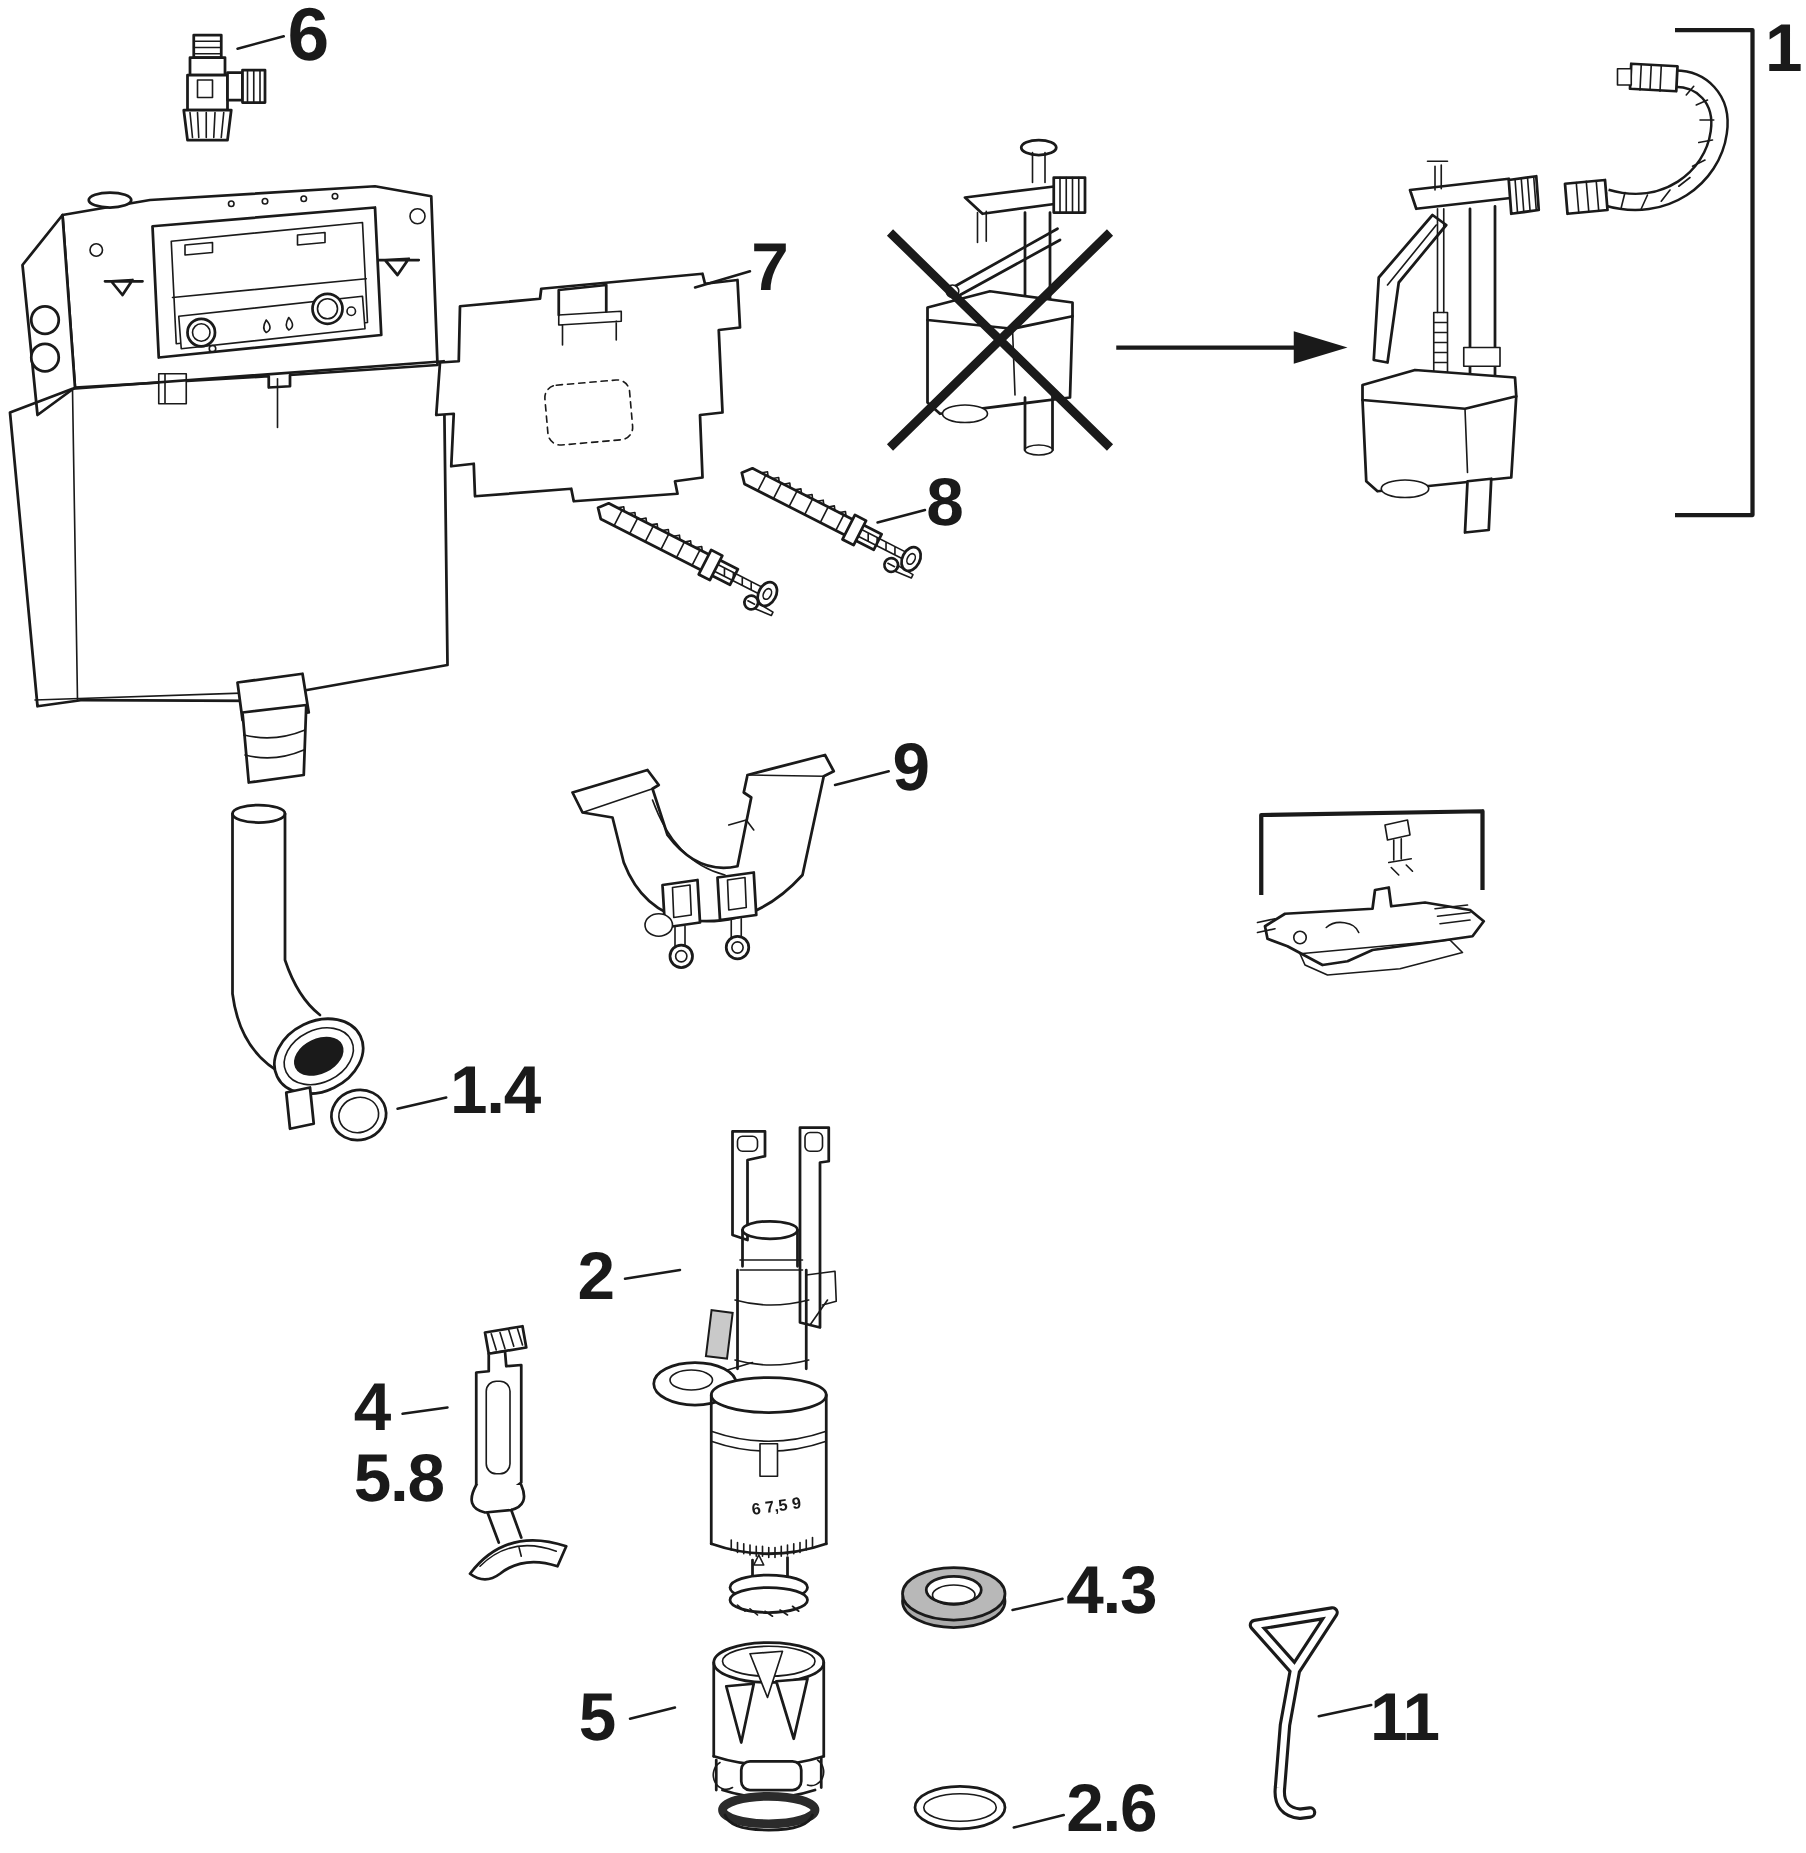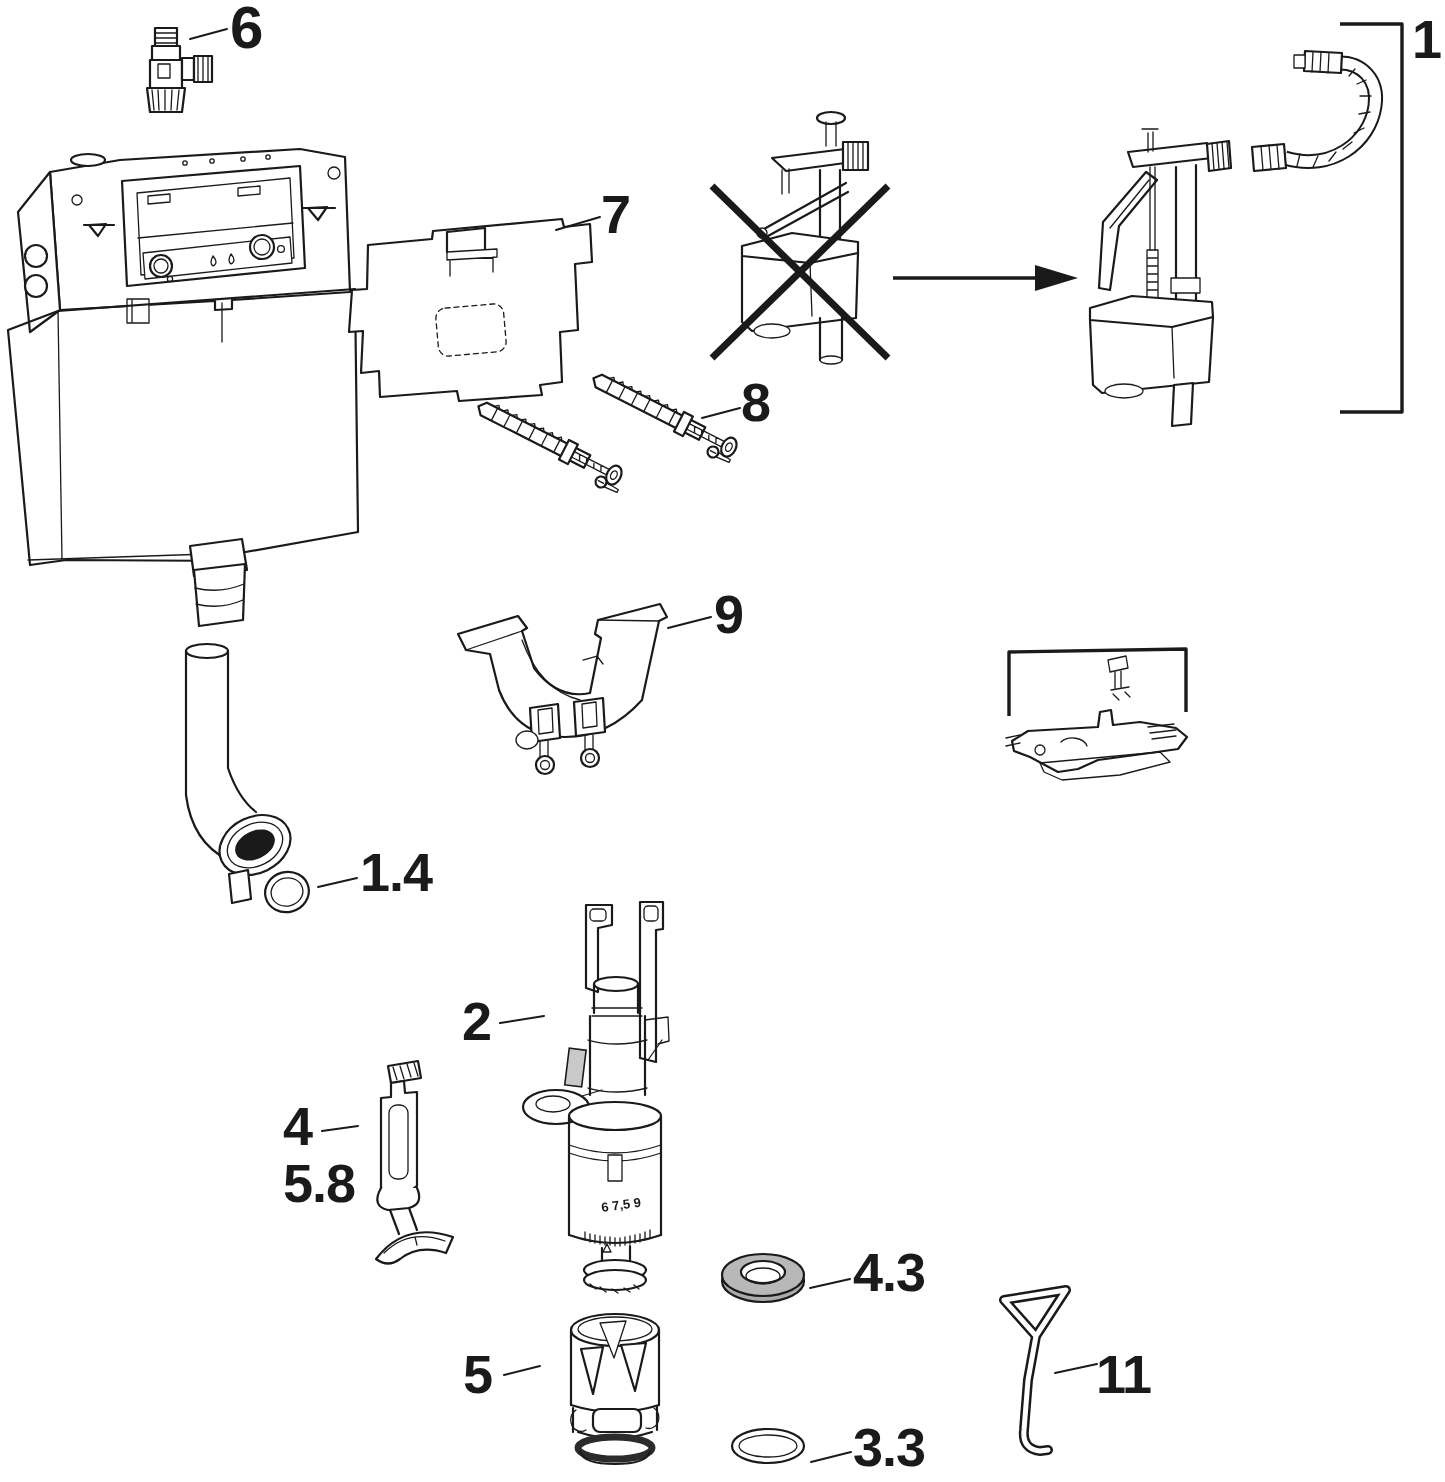--- a/index.html
+++ b/index.html
@@ -345,15 +345,15 @@
 <div class="lbl" style="left:601px;top:187px;">7</div>
 <div class="lbl" style="left:741px;top:375px;">8</div>
 <div class="lbl" style="left:714px;top:587px;">9</div>
 <div class="lbl" style="left:360px;top:845px;">1.4</div>
 <div class="lbl" style="left:462px;top:994px;">2</div>
 <div class="lbl" style="left:283px;top:1099px;">4</div>
 <div class="lbl" style="left:283px;top:1156px;">5.8</div>
 <div class="lbl" style="left:463px;top:1347px;">5</div>
 <div class="lbl" style="left:853px;top:1245px;">4.3</div>
 <div class="lbl" style="left:1096px;top:1327px;margin-top:20px;">11</div>
-<div class="lbl" style="left:853px;top:1420px;">3.3</div>
+<div class="lbl" style="left:853px;top:1420px;">2.6</div>
 
 </div>
 
 </body></html>

